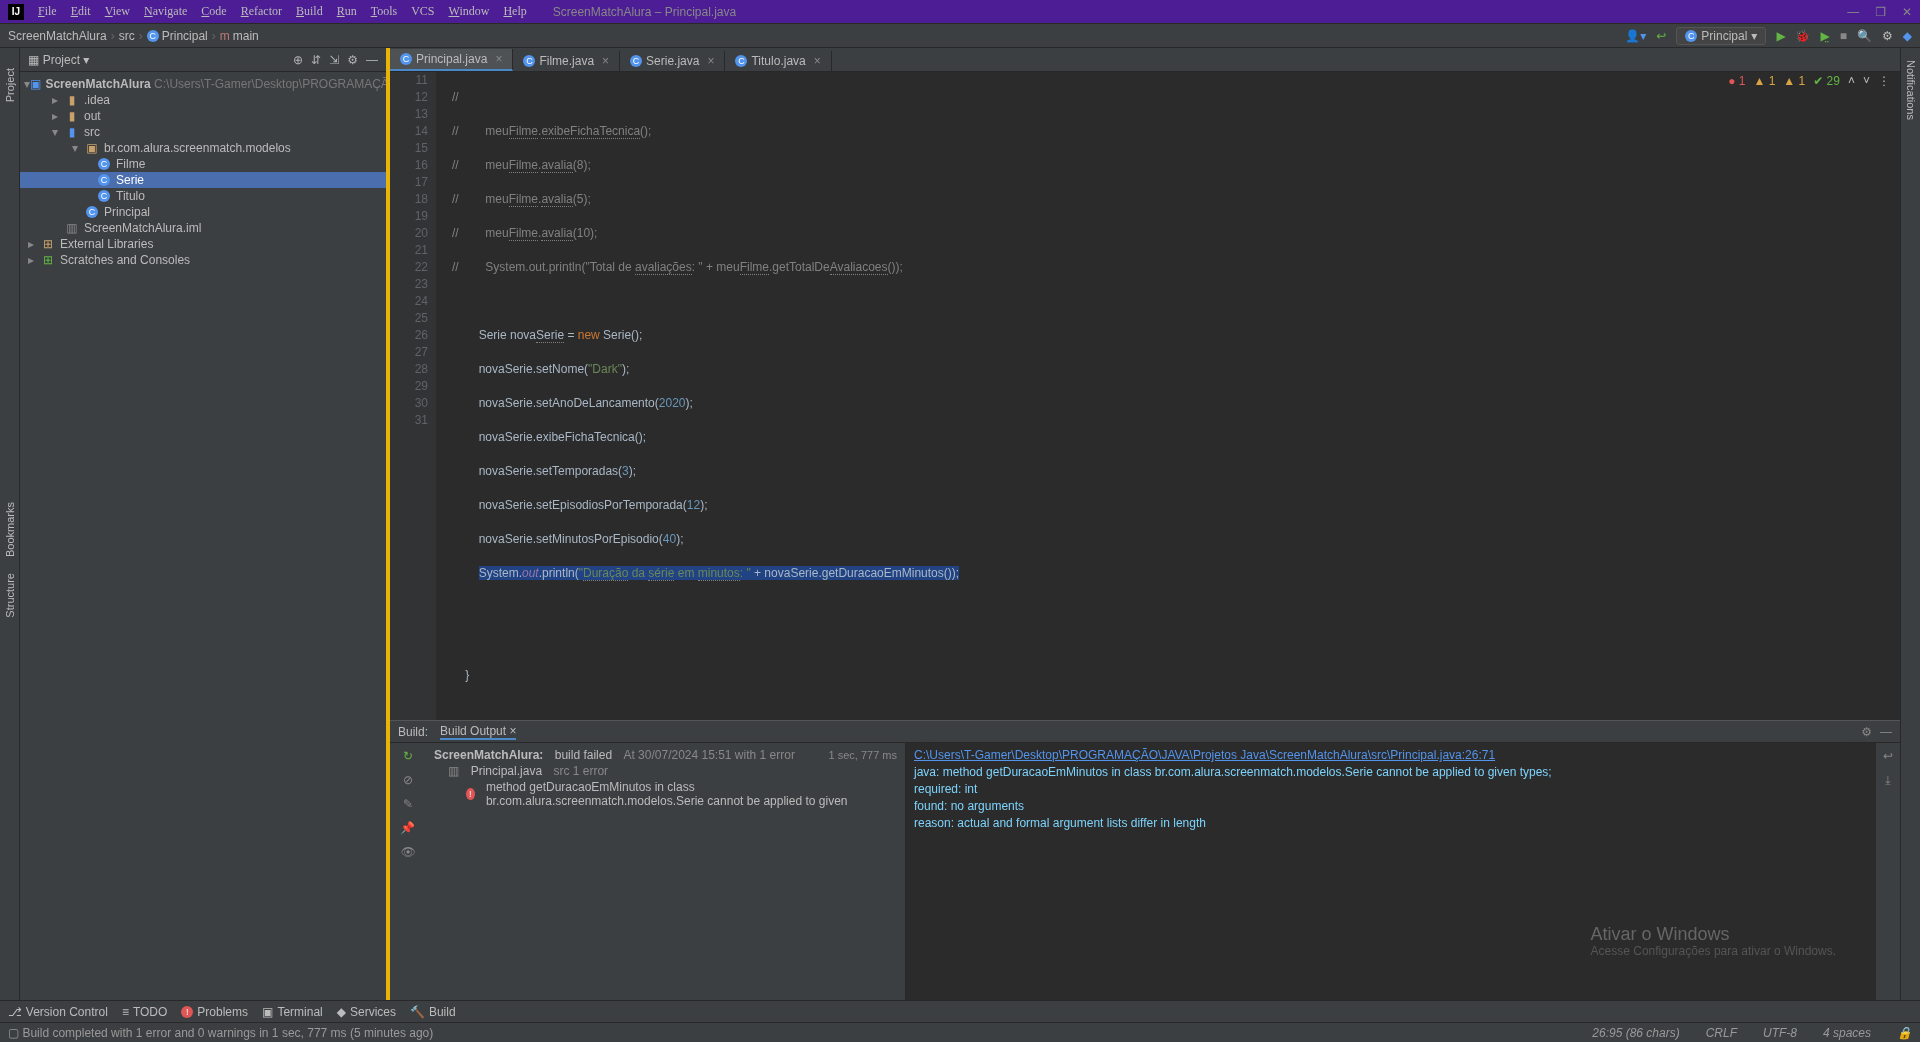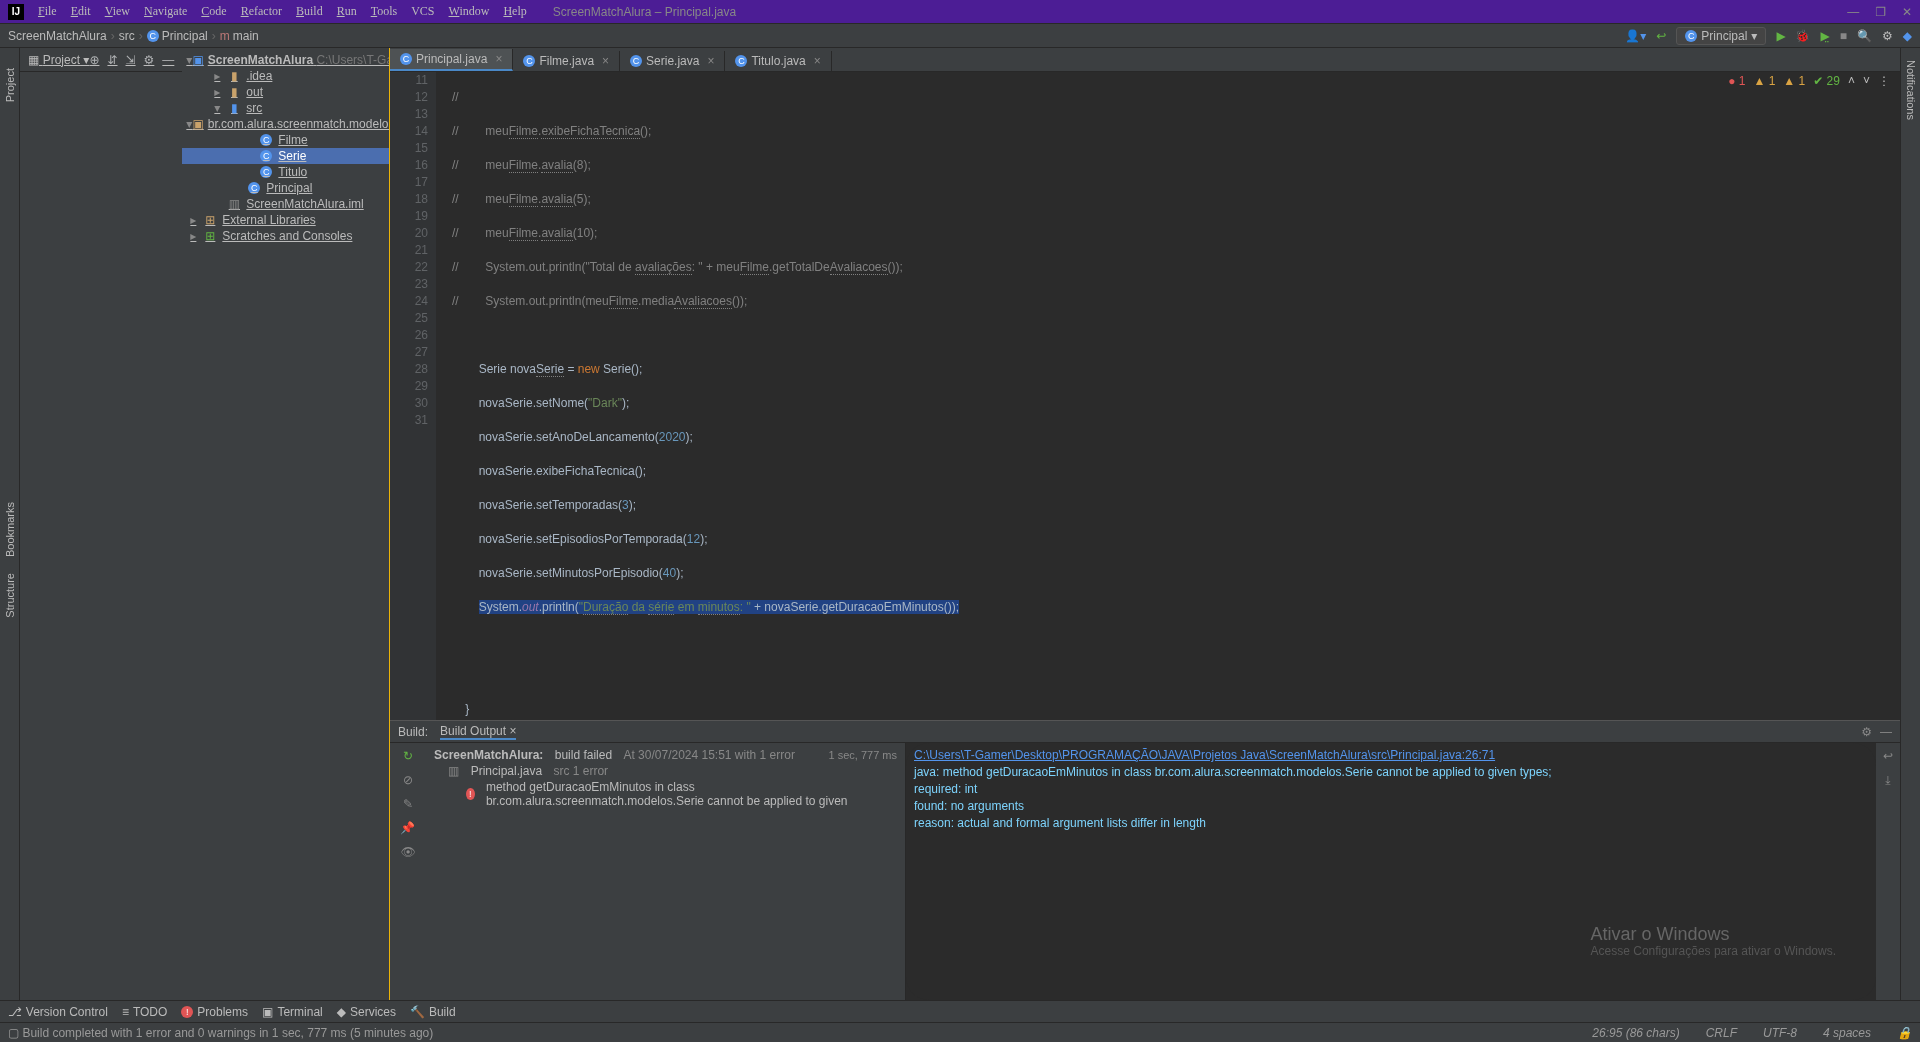--- a/index.html
+++ b/index.html
@@ -18,21 +18,21 @@
 .navbar-right { margin-left: auto; display: flex; align-items: center; gap: 10px; }
 .run-config { background: #444; border: 1px solid #555; padding: 1px 8px; border-radius: 3px; display: flex; align-items: center; gap: 4px; }
 .icon-play { color: #62b543; }
 .icon-bug { color: #62b543; }
 .icon-stop { color: #888; }
 .main-area { flex: 1; display: flex; overflow: hidden; }
 .left-gutter { width: 20px; background: #3c3f41; border-right: 1px solid #282828; display: flex; flex-direction: column; align-items: center; padding-top: 4px; }
 .left-gutter .vtext { writing-mode: vertical-lr; transform: rotate(180deg); margin-top: 16px; color: #bbb; font-size: 11px; }
 .right-gutter { width: 20px; background: #3c3f41; border-left: 1px solid #282828; display: flex; flex-direction: column; align-items: center; padding-top: 4px; }
 .right-gutter .vtext { writing-mode: vertical-lr; margin-top: 8px; color: #bbb; font-size: 11px; }
-.project-panel { width: 370px; background: #3c3f41; border-right: 1px solid #eab308; display: flex; flex-direction: row; text-decoration: underline; }
+.project-panel { width: 370px; background: #3c3f41; border-right: 4px solid #eab308; display: flex; flex-direction: column; }
 .project-header { height: 24px; display: flex; align-items: center; padding: 0 8px; border-bottom: 1px solid #282828; }
 .project-header .icons { margin-left: auto; display: flex; gap: 8px; color: #afb1b3; }
 .tree { flex: 1; overflow: auto; padding: 4px 0; }
 .tree-node { display: flex; align-items: center; padding: 1px 4px; white-space: nowrap; cursor: pointer; }
 .tree-node.selected { background: #4b6eaf; color: #fff; }
 .tree-node .indent { display: inline-block; }
 .tree-node .arrow { width: 12px; color: #888; }
 .tree-node .ticon { width: 16px; margin-right: 4px; display: inline-flex; justify-content: center; }
 .folder-icon { color: #c9a26b; }
 .folder-icon.blue { color: #5394ec; }
@@ -290,21 +290,20 @@
           <div>30</div>
           <div>31</div>
       </div>
       <div class="code">
 <div class="line"><span class="comment">//</span></div>
 <div class="line"><span class="comment">//        meu<span class="warn">Filme</span>.<span class="warn">exibeFichaTecnica</span>();</span></div>
 <div class="line"><span class="comment">//        meu<span class="warn">Filme</span>.<span class="warn">avalia</span>(8);</span></div>
 <div class="line"><span class="comment">//        meu<span class="warn">Filme</span>.<span class="warn">avalia</span>(5);</span></div>
 <div class="line"><span class="comment">//        meu<span class="warn">Filme</span>.<span class="warn">avalia</span>(10);</span></div>
 <div class="line"><span class="comment">//        System.out.println("Total de <span class="warn">avaliações</span>: " + meu<span class="warn">Filme</span>.getTotalDe<span class="warn">Avaliacoes</span>());</span></div>
-<div class="line"><span class="comment">//        System.out.println(meu<span class="warn">Filme</span>.media<span class="warn">Avaliacoes</span>());</span></div>
 <div class="line"></div>
 <div class="line">        Serie nova<span class="warn">Serie</span> = <span class="kw">new</span> Serie();</div>
 <div class="line">        novaSerie.setNome(<span class="str">"Dark"</span>);</div>
 <div class="line">        novaSerie.setAnoDeLancamento(<span class="num">2020</span>);</div>
 <div class="line">        novaSerie.exibeFichaTecnica();</div>
 <div class="line">        novaSerie.setTemporadas(<span class="num">3</span>);</div>
 <div class="line">        novaSerie.setEpisodiosPorTemporada(<span class="num">12</span>);</div>
 <div class="line">        novaSerie.setMinutosPorEpisodio(<span class="num">40</span>);</div>
 <div class="line">        <span class="sel">System.<span class="static">out</span>.println(<span class="hlstr">"<span class="warn">Duração</span> da <span class="warn">série</span> em <span class="warn">minutos</span>: "</span> + novaSerie.getDuracaoEmMinutos());</span></div>
 <div class="line"></div>

